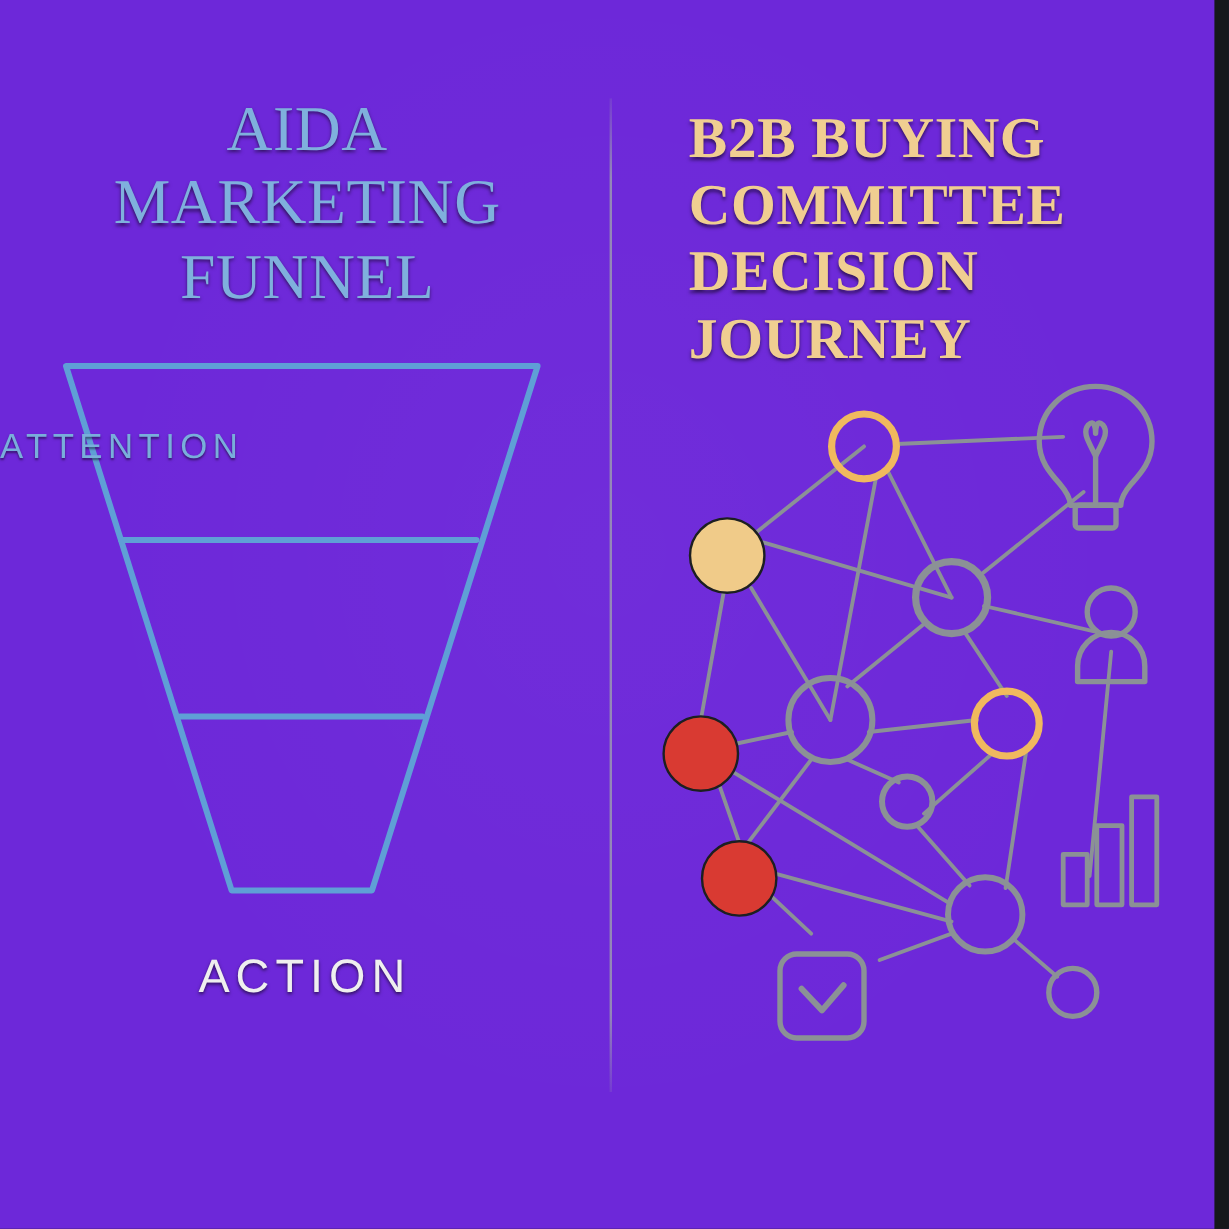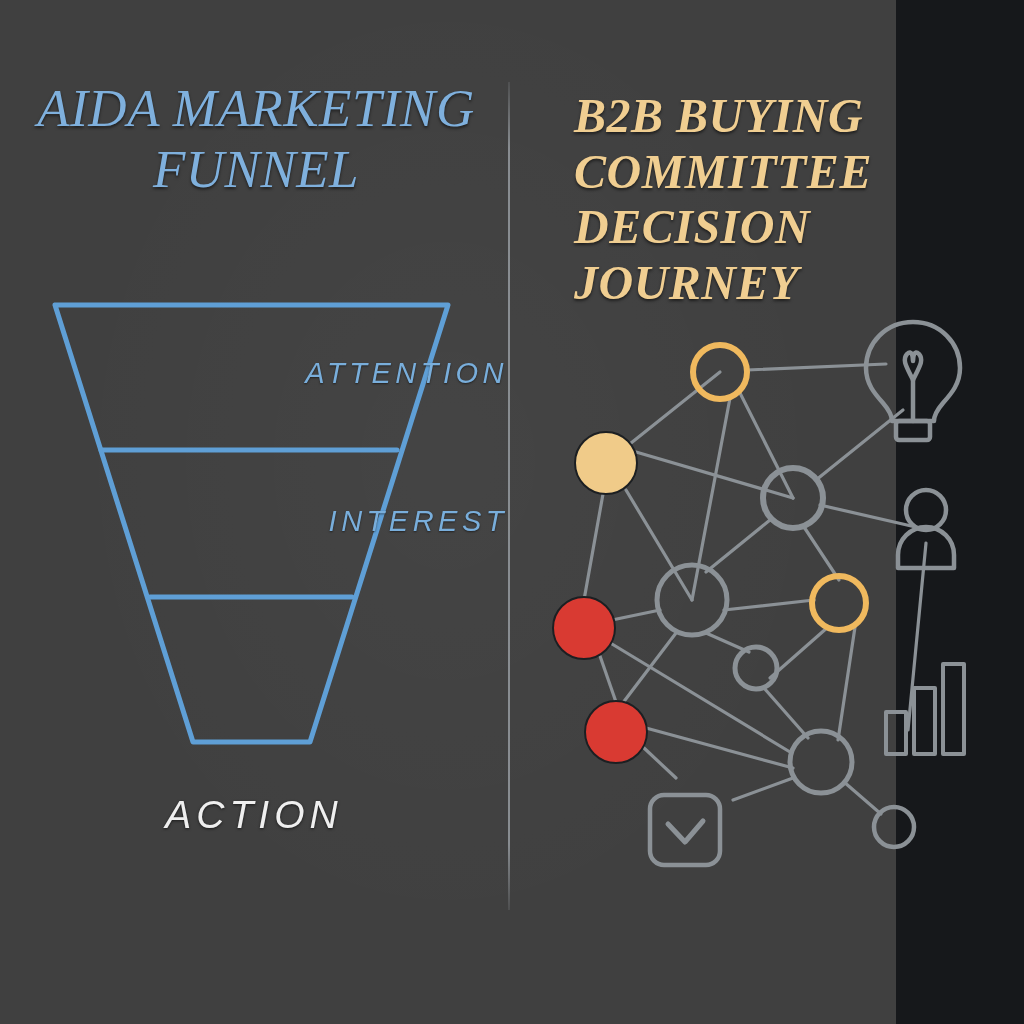--- a/index.html
+++ b/index.html
@@ -1,23 +1,22 @@
 <!DOCTYPE html>
 <html><head>
 <meta charset="utf-8">
 <style>
   html,body{margin:0;padding:0;background:#16181b;}
   body{
     width:1024px;height:1024px;overflow:hidden;
     font-family:"Liberation Sans", sans-serif;
   }
   #canvas{
-    position:relative;width:896px;height:1024px;
-    background:#404040;
-    font-style:italic;
+    position:relative;width:1012px;height:1024px;
+    background:#6d28d9;
   }
   
   #canvas:before{
     content:"";position:absolute;inset:0;
     background:radial-gradient(ellipse at 50% 45%, rgba(255,255,255,.022) 0%, rgba(0,0,0,0) 62%);
     pointer-events:none;
   }
 
   .divider{
     position:absolute;left:508px;top:82px;width:2px;height:828px;
@@ -52,21 +51,21 @@
   }
 
   
   #funnel-wrap{position:absolute;left:0;top:280px;width:508px;height:500px;}
   .funnel-label{
     position:absolute;
     color:#79aedb;
     font-size:29px;
     letter-spacing:4.5px;
     font-weight:400;
-    text-align:right;
+    text-align:left;
     white-space:nowrap;
     text-shadow:0 1px 2px rgba(0,0,0,.5);
   }
   #lbl-attention{left:0;top:77px;width:508px;}
   #lbl-interest{left:0;top:225px;width:508px;}
   #lbl-desire{left:0;top:370px;width:508px;}
 
   #action-label{
     position:absolute;left:0;top:793px;width:508px;
     text-align:center;
@@ -93,21 +92,20 @@
 
       <polygon points="55,25 448,25 310,462 193,462" fill="none" stroke="#5f9fd6" stroke-width="5" stroke-linejoin="round"></polygon>
 
       <line x1="101" y1="170" x2="397" y2="170" stroke="#5f9fd6" stroke-width="5" stroke-linecap="round"></line>
 
       <line x1="150" y1="317" x2="352" y2="317" stroke="#5f9fd6" stroke-width="5" stroke-linecap="round"></line>
     </svg>
 
     <div class="funnel-label" id="lbl-attention">ATTENTION</div>
 
-    <div class="funnel-label" id="lbl-interest">INTEREST</div>
 
   </div>
 
   <div id="action-label">ACTION</div>
 
   <div class="title" id="title-right">B2B BUYING COMMITTEE DECISION JOURNEY</div>
 
   <div id="network">
     <svg width="516" height="620" viewBox="0 0 516 620">
 

